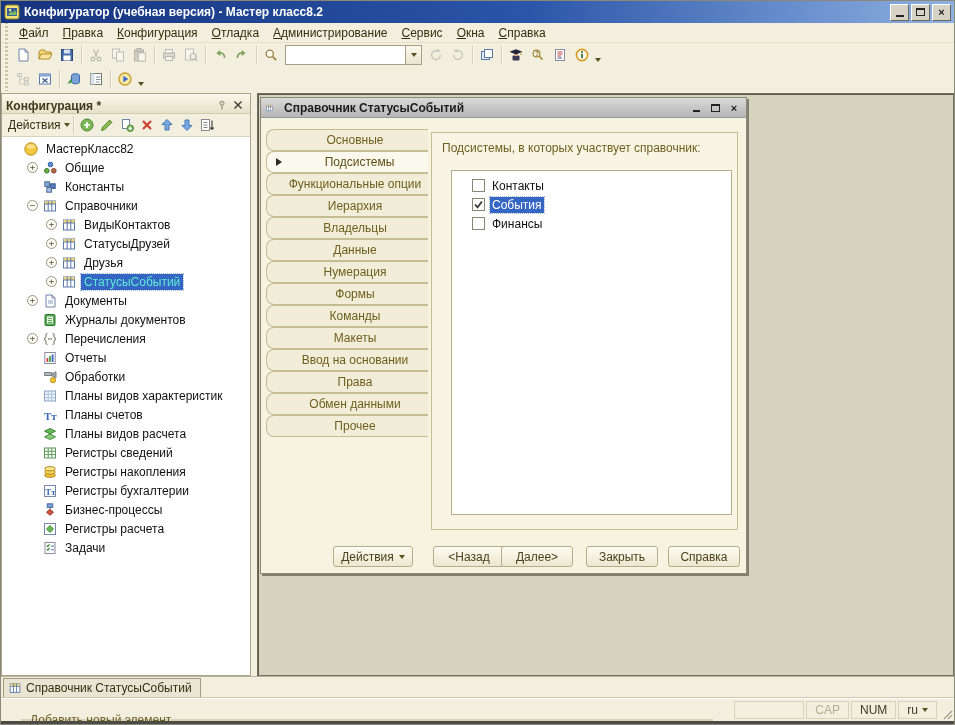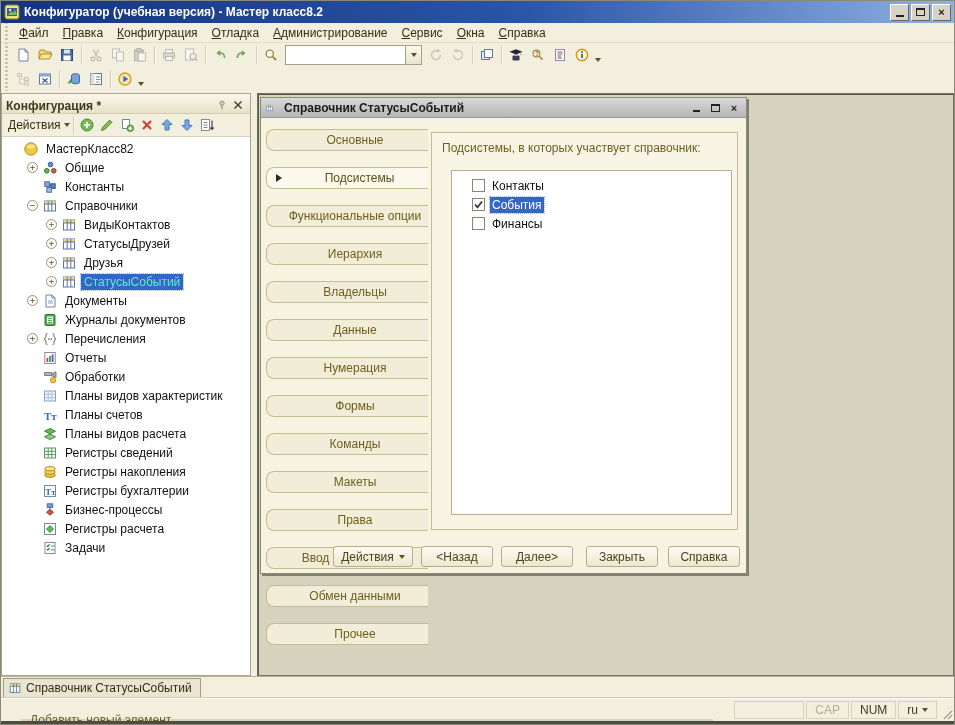--- a/index.html
+++ b/index.html
@@ -56,21 +56,21 @@
   .dialog { position:absolute; left:2px; top:3px; width:487px; height:477px; background:#f6f3e1; border:1px solid #8d8a76; box-shadow:2px 2px 0 rgba(60,58,45,.55); display:flex; flex-direction:column; }
   .dlg-title { height:20px; background:linear-gradient(#d9d9d9,#b6b6b6); display:flex; align-items:center; padding:0 4px; border-bottom:1px solid #999; flex:0 0 auto; }
   .dlg-title svg { width:14px; height:14px; margin-right:5px; }
   .dlg-title .t { font-weight:bold; color:#1c1c1c; flex:1; }
   .dlg-ctl { width:16px; height:14px; display:flex; align-items:center; justify-content:center; font-weight:bold; color:#222; font-size:11px; margin-left:3px; }
   .dlg-ctl .mini { width:7px; height:2px; background:#222; margin-top:7px; }
   .dlg-ctl .maxi { width:9px; height:8px; border:1px solid #222; border-top:2px solid #222; }
   .dlg-body { flex:1; position:relative;text-align:center; }
   .dlg-tabs { position:absolute; left:5px; top:11px; width:162px; }
   .dlg-tab { height:22px; line-height:20px; border:1px solid #c4bd92; border-radius:8px 0 0 8px; background:#f1edd8; color:#6e5f1e; padding-left:15px; margin-bottom:0; position:relative; border-right:none; }
-  .dlg-tab + .dlg-tab { margin-top:16px; }
+  .dlg-tab + .dlg-tab { margin-top:0; }
   .dlg-tab.active { background:#fbf9ee; color:#5d4f14; padding-left:24px; z-index:2; }
   .dlg-tab.active .arr { position:absolute; left:9px; top:6px; width:0; height:0; border-top:4.5px solid transparent; border-bottom:4.5px solid transparent; border-left:6px solid #2a2a22; }
   .dlg-content { position:absolute; left:170px; top:14px; right:8px; bottom:13px; border:1px solid #c4bd92; background:#f8f5e4; }
   .content-label { position:absolute; left:10px; top:8px; color:#6e5f1e; }
   .chk-box { position:absolute; left:19px; top:37px; right:5px; bottom:14px; background:#fff; border:1px solid #b5ae8a; padding:5px 0 0 20px; }
   .chk-row { height:19px; display:flex; align-items:center; }
   .chk { width:13px; height:13px; background:#fff; border:1px solid #8a8570; margin-right:5px; display:flex; align-items:center; justify-content:center; flex:0 0 auto; }
   .chk svg { width:11px; height:11px; }
   .chk-label { padding:1px 2px; color:#111; }
   .chk-label.selected { background:#3566c4; color:#fff; outline:1px dotted #9db4e0; }
@@ -631,22 +631,22 @@
               <div class="dlg-tab"><span>Основные</span></div>
               <div class="dlg-tab active"><span class="arr"></span><span>Подсистемы</span></div>
               <div class="dlg-tab"><span>Функциональные опции</span></div>
               <div class="dlg-tab"><span>Иерархия</span></div>
               <div class="dlg-tab"><span>Владельцы</span></div>
               <div class="dlg-tab"><span>Данные</span></div>
               <div class="dlg-tab"><span>Нумерация</span></div>
               <div class="dlg-tab"><span>Формы</span></div>
               <div class="dlg-tab"><span>Команды</span></div>
               <div class="dlg-tab"><span>Макеты</span></div>
+              <div class="dlg-tab"><span>Ввод на основании</span></div>
               <div class="dlg-tab"><span>Права</span></div>
-              <div class="dlg-tab"><span>Ввод на основании</span></div>
               <div class="dlg-tab"><span>Обмен данными</span></div>
               <div class="dlg-tab"><span>Прочее</span></div>
             </div>
           <div class="dlg-content">
             <div class="content-label">Подсистемы, в которых участвует справочник:</div>
             <div class="chk-box" id="chk-box">
                 <div class="chk-row">
                   <span class="chk"></span>
                   <span class="chk-label">Контакты</span>
                 </div>
@@ -663,21 +663,21 @@
                   <span class="chk-label">Финансы</span>
                 </div>
               </div>
           </div>
         </div>
         <div class="dlg-buttons" id="dlg-buttons">
             <div class="dlg-btn" style="left: 72px; width: 80px;">
               <span>Действия</span>
               <span class="tri-down"></span>
             </div>
-            <div class="dlg-btn" style="left: 160px; width: 72px;">
+            <div class="dlg-btn" style="left: 172px; width: 72px;">
               <span>&lt;Назад</span>
             </div>
             <div class="dlg-btn" style="left: 240px; width: 72px;">
               <span>Далее&gt;</span>
             </div>
             <div class="dlg-btn" style="left: 325px; width: 72px;">
               <span>Закрыть</span>
             </div>
             <div class="dlg-btn" style="left: 407px; width: 72px;">
               <span>Справка</span>

